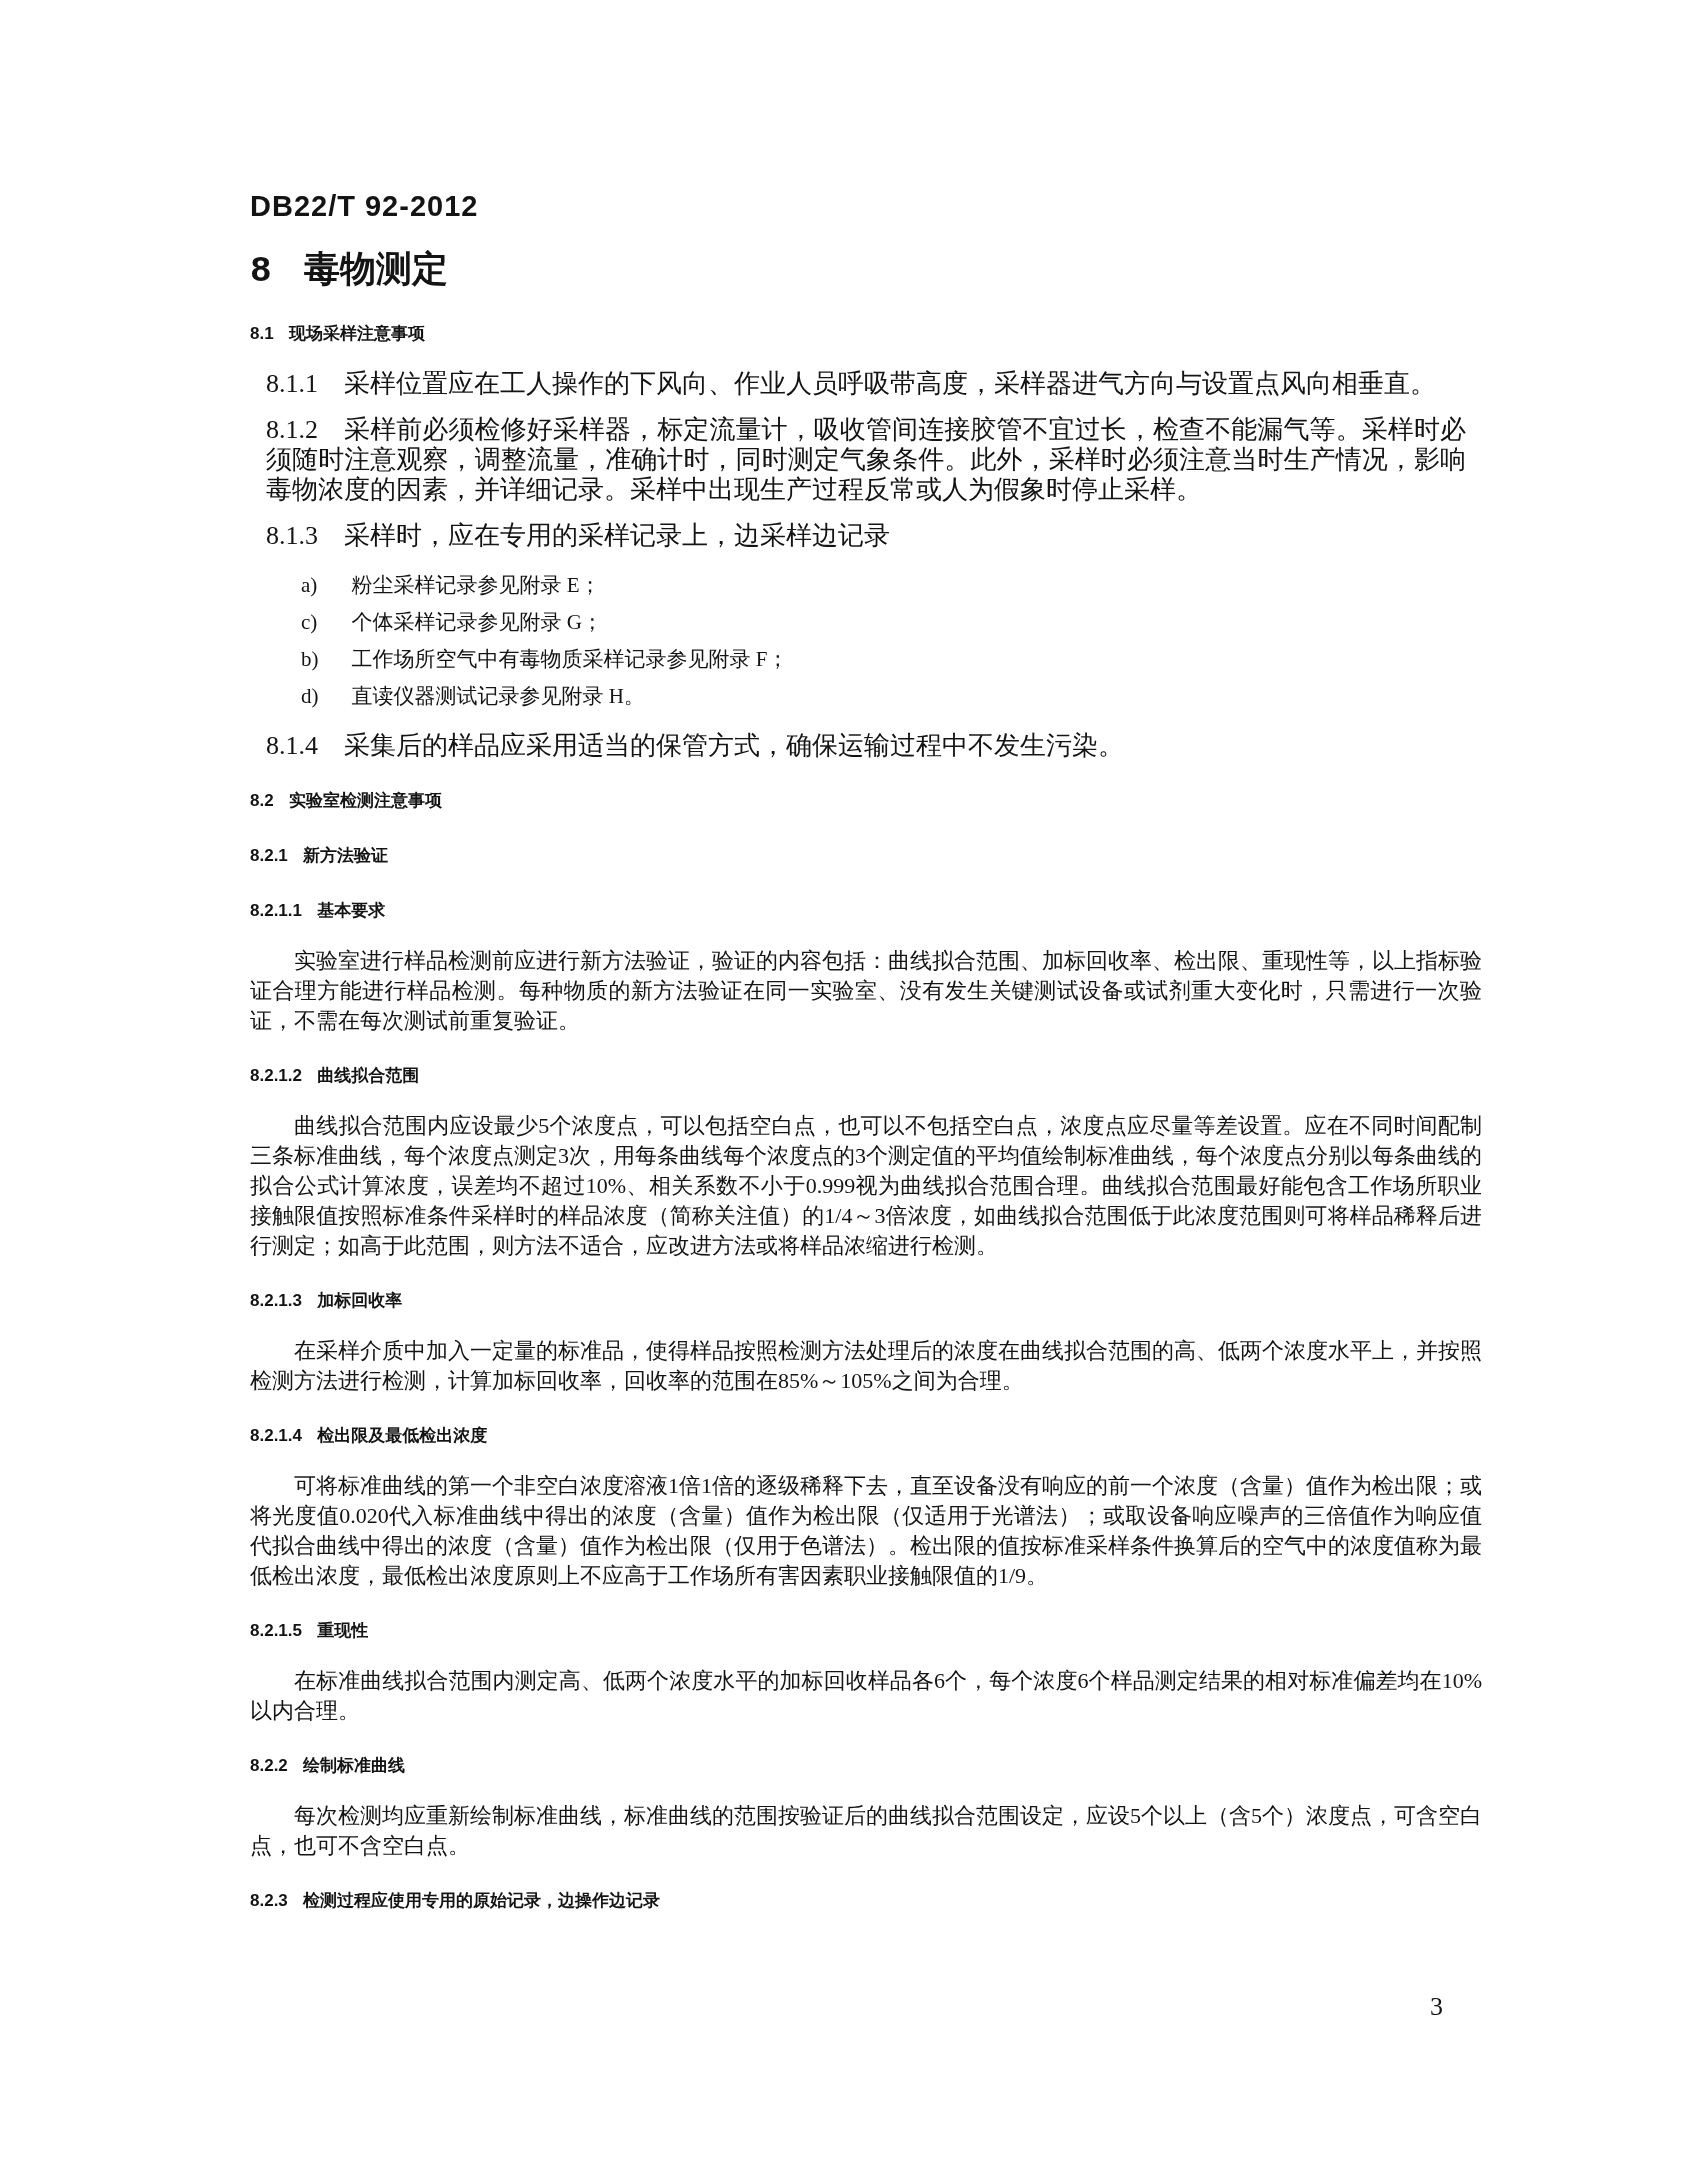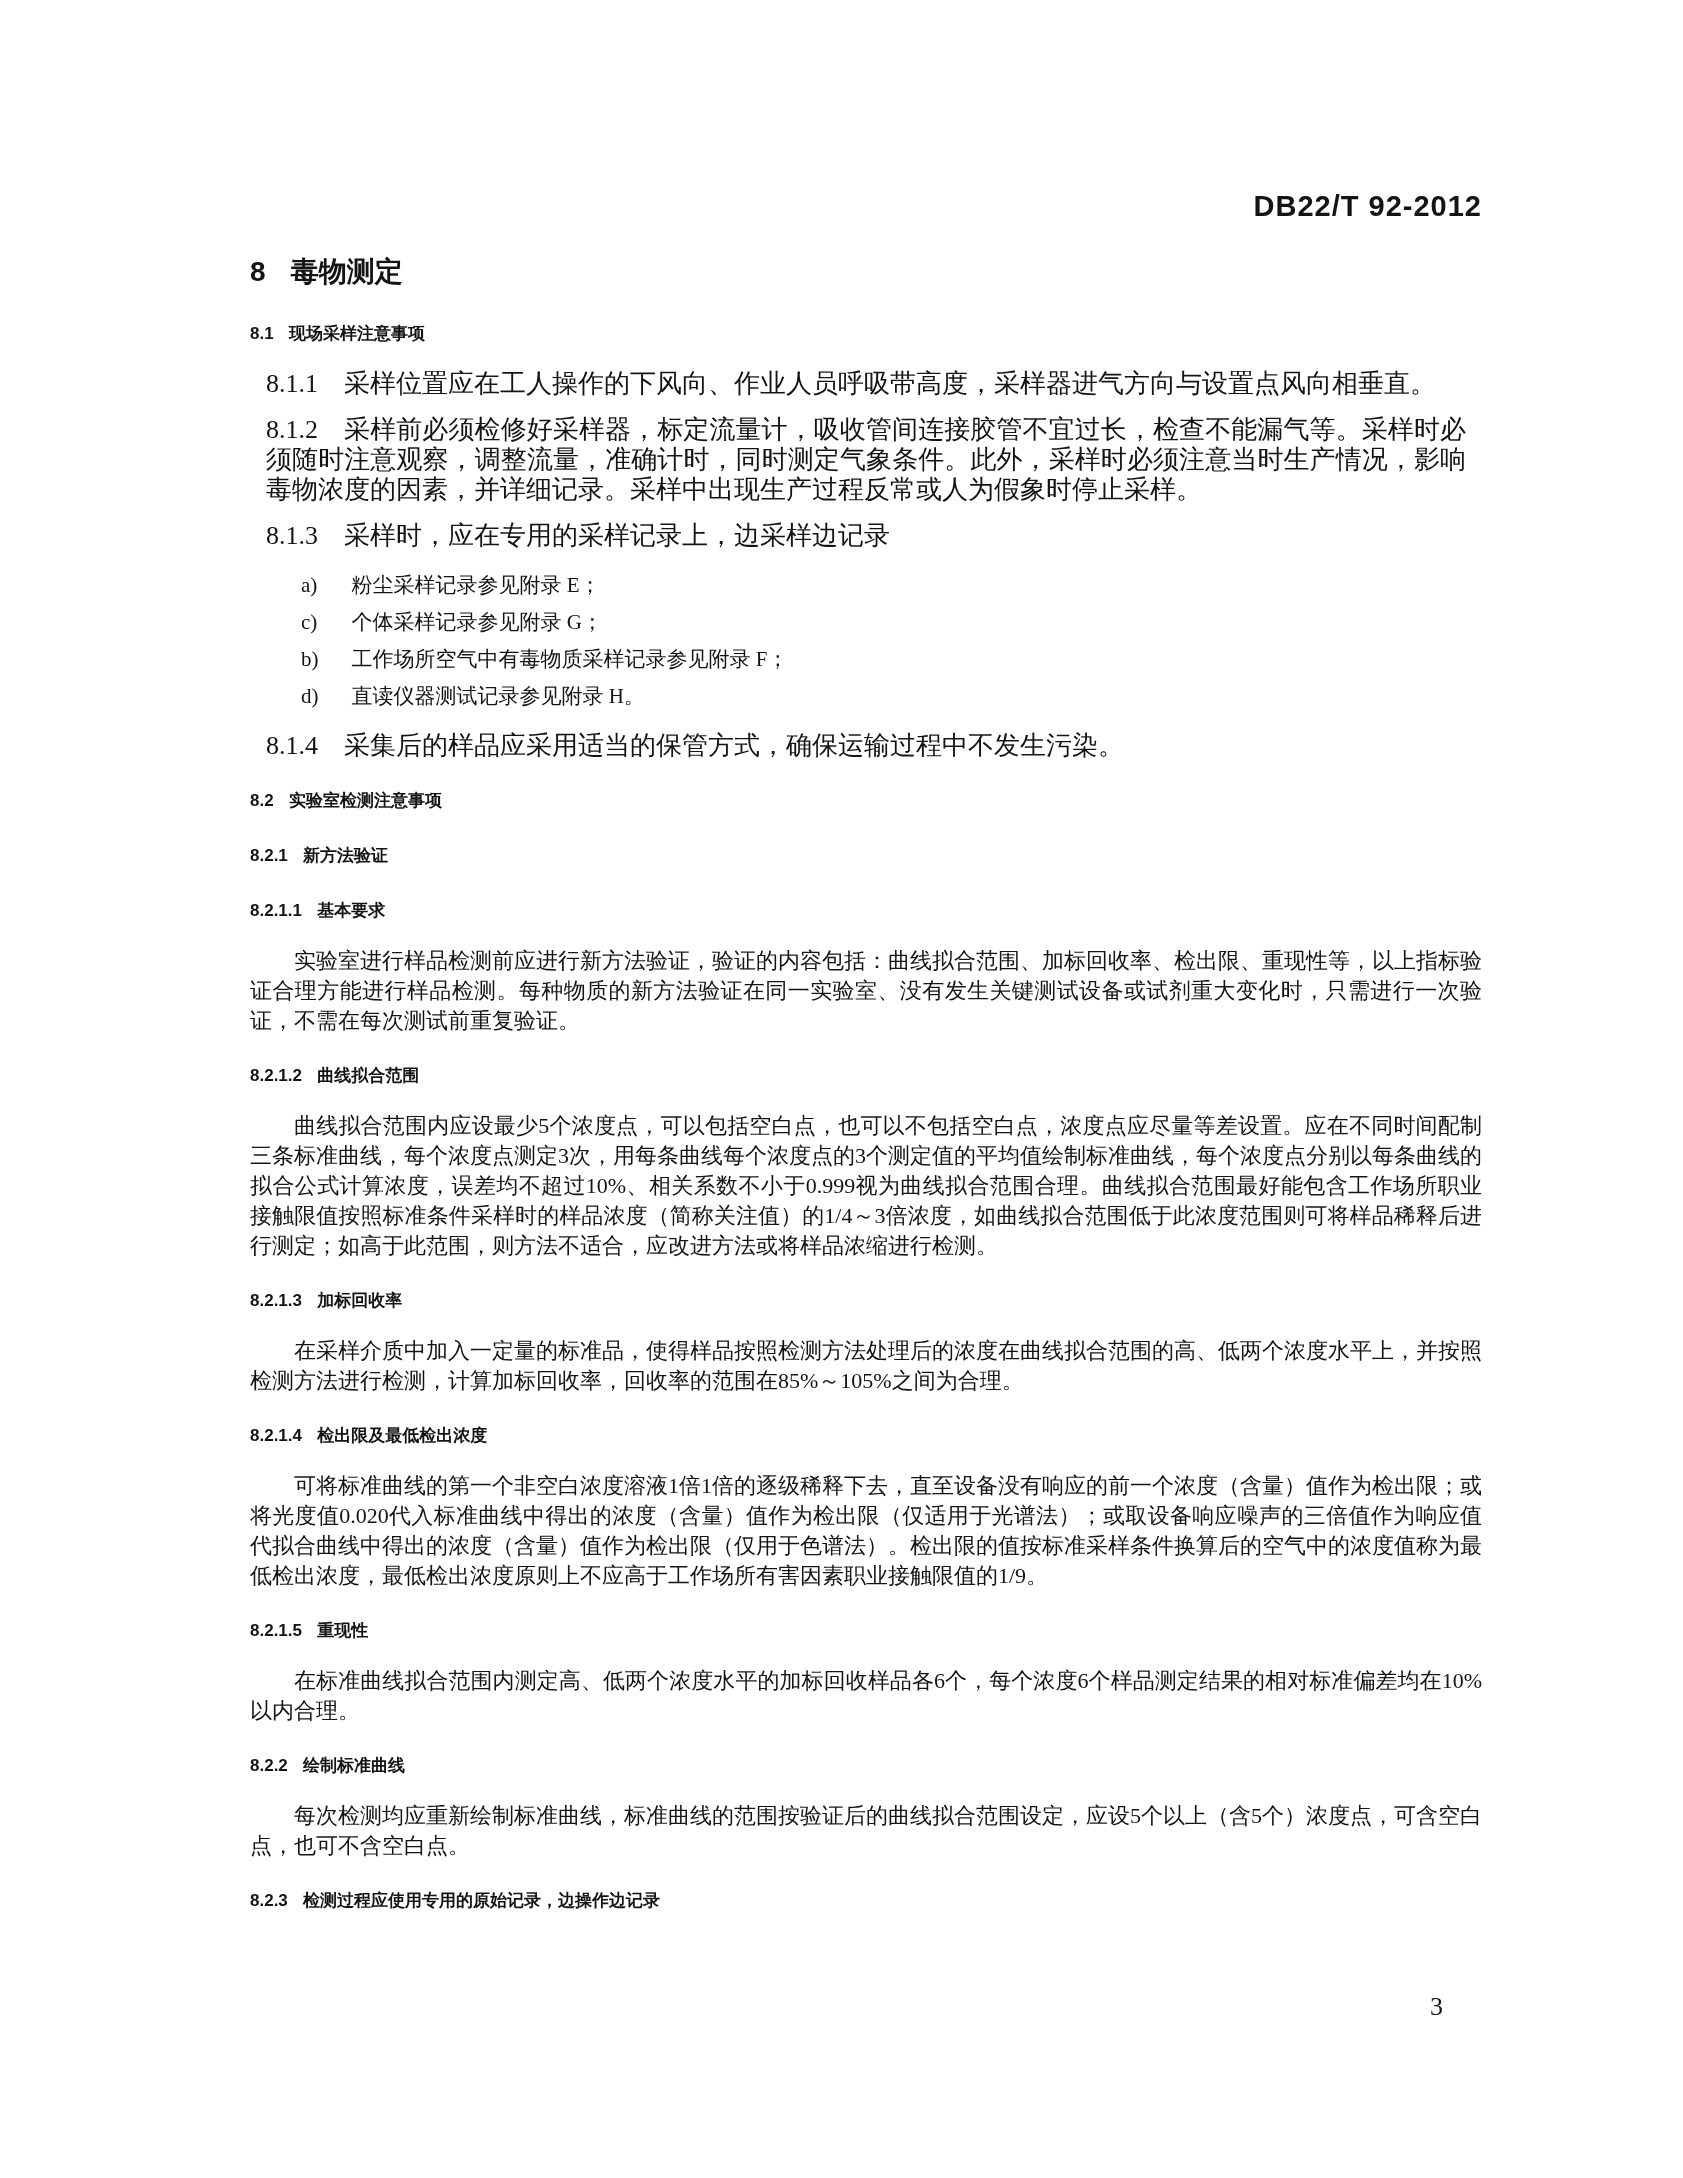--- a/index.html
+++ b/index.html
@@ -11,32 +11,31 @@
     color:#141414;
     font-family:"Liberation Serif","DejaVu Serif",serif;
     overflow:hidden;
   }
   .content {
     position:absolute;
     left:250px; top:190px;
     width:1232px;
   }
   .doc-header {
-    text-align:right;
     font-family:"Liberation Sans","DejaVu Sans",sans-serif;
     font-weight:bold;
     font-size:29px;
     line-height:32px;
     letter-spacing:1px;
     margin:0 0 34px 0;
   }
   .h1 {
-    font-family:Liberation Sans, sans-serif;
+    font-family:Liberation Mono, monospace;
     font-weight:bold;
-    font-size:28px;
+    font-size:36px;
     line-height:32px;
     margin:0 0 30px 0;
   }
   .h2, .h3, .h4 {
     font-family:"Liberation Sans","DejaVu Sans",sans-serif;
     font-weight:bold;
     font-size:17px;
     line-height:31px;
     margin:24px 0 20px 0;
   }

